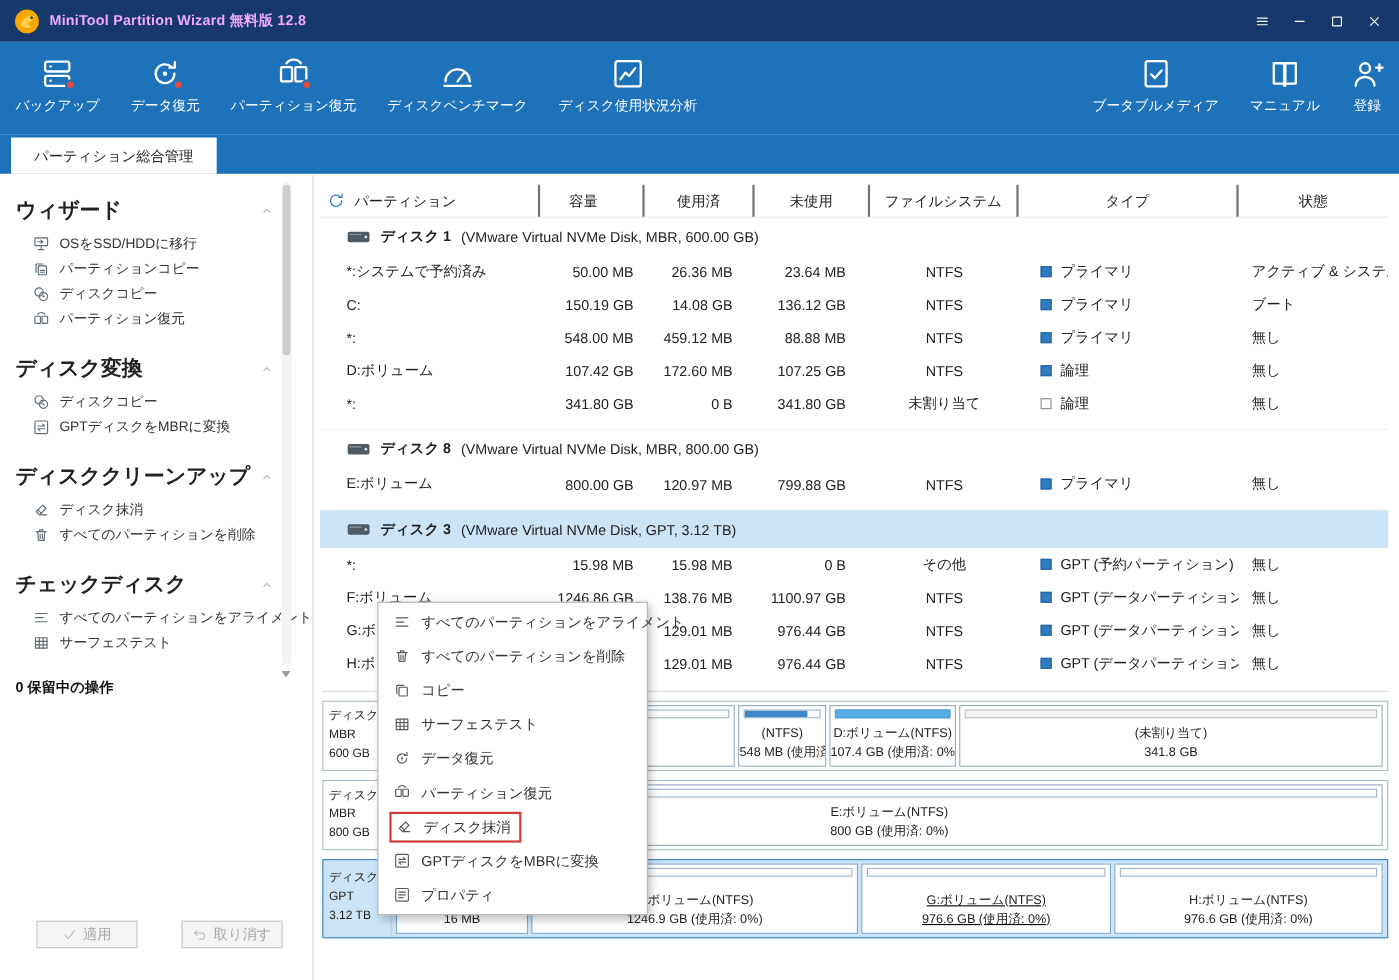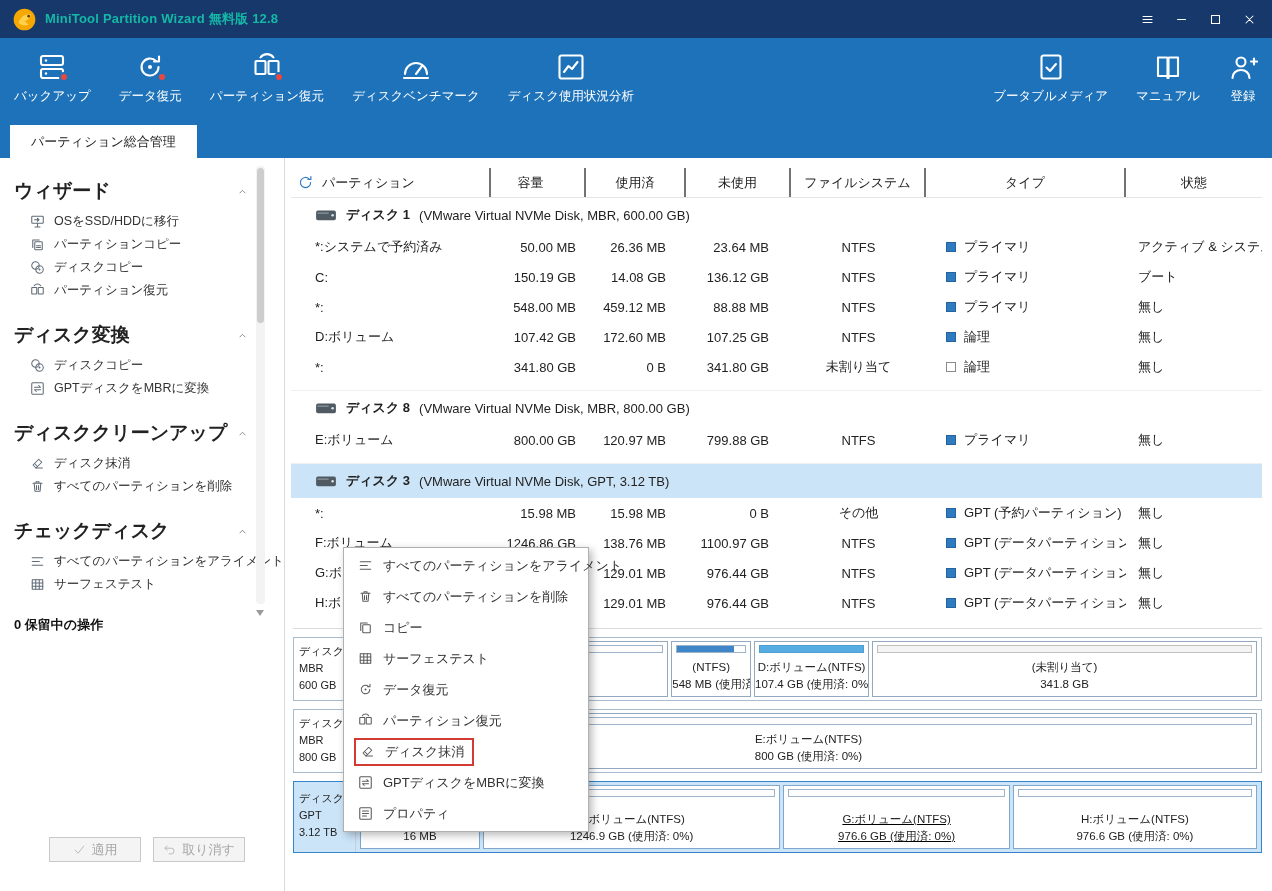--- a/index.html
+++ b/index.html
@@ -1,19 +1,19 @@
 <!DOCTYPE html>
 <html><head>
 <meta charset="utf-8">
 <style>
   *{margin:0;padding:0;box-sizing:border-box}
   html,body{width:1272px;height:891px;overflow:hidden;font-family:"Liberation Sans","DejaVu Sans",sans-serif;cursor:default}
   .window{position:absolute;inset:0;background:#fff}
   
-  .titlebar{position:absolute;top:0;left:0;right:0;height:38px;background:#17386b;display:flex;align-items:center;padding:0 8px;color:#14b8a6;z-index:5}
+  .titlebar{position:absolute;top:0;left:0;right:0;height:38px;background:#17386b;display:flex;align-items:center;padding:0 8px;color:#f0abfc;z-index:5}
   .logo{width:25px;height:25px;margin:0 8px 0 4px}
   .title{font-size:13px;font-weight:bold;letter-spacing:.2px;white-space:nowrap}
   .win-controls{margin-left:auto;display:flex;gap:4px}
   .win-btn{width:30px;height:26px;display:flex;align-items:center;justify-content:center;color:#fff}
   .win-btn .ic{display:flex}
   
   .toolbar{position:absolute;top:38px;left:0;right:0;height:84px;background:#1d72b9;display:flex;justify-content:space-between;color:#fff;z-index:5}
   .tb-group{display:flex;align-items:flex-start}
   .tb-item{position:relative;display:flex;flex-direction:column;align-items:center;padding:13px 14px 0;cursor:pointer}
   .tb-item .ic{height:32px;display:flex;align-items:center;color:#fff}
@@ -29,21 +29,21 @@
   .sb-section{margin-bottom:14px}
   .sb-title{display:flex;align-items:center;padding:6px 8px 6px 14px;font-size:19px;font-weight:bold;color:#222;cursor:pointer}
   .sb-title .chev{margin-left:auto;color:#777;display:flex}
   .sb-title-text{white-space:nowrap}
   .sb-item{display:flex;align-items:center;gap:9px;padding:0 8px 0 30px;font-size:12.5px;color:#333;height:23px;cursor:pointer;white-space:nowrap}
   .sb-ic{color:#5f6b76;display:flex}
   .pending{position:absolute;top:458px;left:14px;font-size:13px;font-weight:bold;color:#111;white-space:nowrap}
   .sb-scrollbar{position:absolute;top:8px;right:19px;width:9px;height:438px;background:#f3f3f3;border-radius:4px}
   .sb-thumb{position:absolute;top:2px;left:1px;width:7px;height:155px;background:#cdcdcd;border-radius:4px}
   .sb-arrow-down{position:absolute;bottom:-12px;left:0;width:0;height:0;border-left:4.5px solid transparent;border-right:4.5px solid transparent;border-top:6px solid #9a9a9a}
-  #bottom-buttons{position:absolute;left:49px;bottom:29px;display:flex;gap:12px}
+  #bottom-buttons{position:absolute;left:33px;bottom:29px;display:flex;gap:40px}
   .gray-btn{width:92px;height:25px;border:1px solid #c9c9c9;background:#f4f4f4;color:#a6a6a6;font-size:13px;display:flex;align-items:center;justify-content:center;gap:6px;cursor:pointer;white-space:nowrap}
   .gray-btn .ic{color:#b5b5b5;display:flex}
   
   .main{position:absolute;top:0;left:286px;right:0;height:100%}
   .table-header{position:absolute;top:10px;left:5px;right:10px;height:30px;display:flex;align-items:stretch;border-bottom:1px solid #e6e6e6;font-size:13px;color:#222}
   .th{display:flex;align-items:center;justify-content:center;border-right:2px solid #737373;white-space:nowrap;overflow:hidden}
   .th:last-child{border-right:none}
   .th.col0{justify-content:flex-start;padding-left:6px;gap:8px}
   .th.col1{justify-content:center;padding-right:14px}
   .col0{width:200px}.col1{width:95px}.col2{width:100px}.col3{width:105px}.col4{width:135px}.col5{width:200px}.col6{flex:1}

